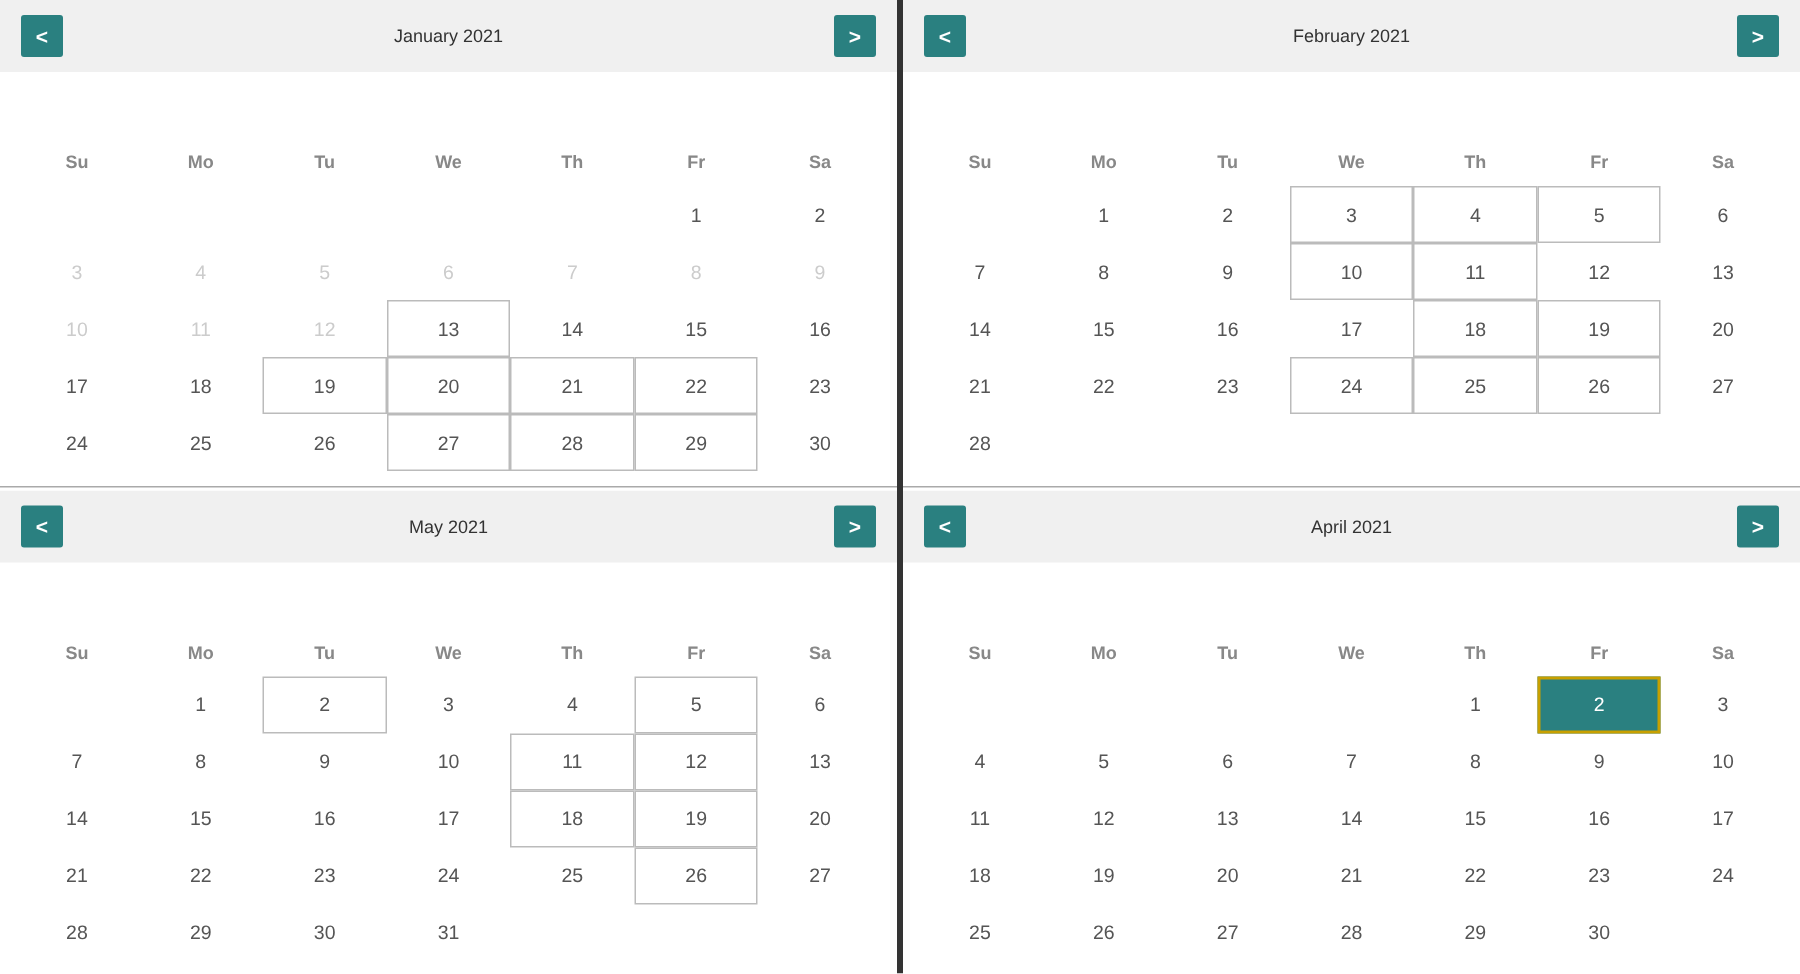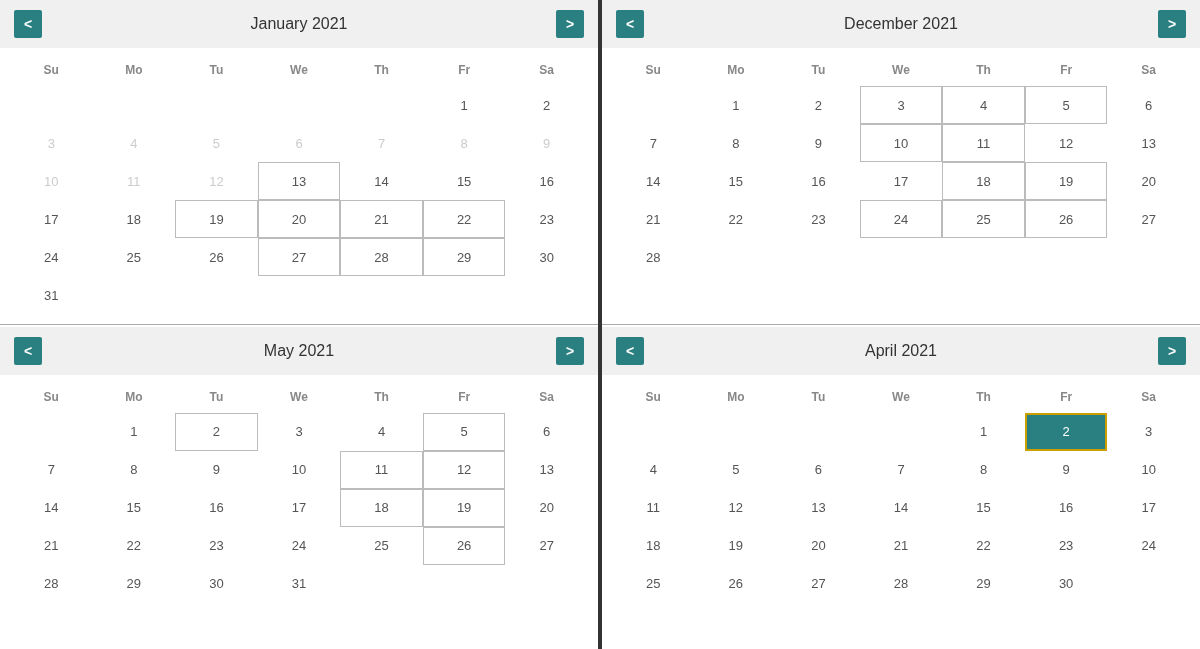--- a/index.html
+++ b/index.html
@@ -59,28 +59,29 @@
       cursor: pointer;
       font-size: 14px;
       font-weight: bold;
       display: flex;
       align-items: center;
       justify-content: center;
       border-radius: 2px;
     }
 
     .cal-title {
-      font-size: 16px;
+      font-size: 12px;
       font-weight: normal;
       color: #333;
     }
 
     .cal-grid {
       flex: 1;
       padding: 6px 10px;
+      margin-top: 38px;
     }
 
     .cal-row {
       display: grid;
       grid-template-columns: repeat(7, 1fr);
     }
 
     .cal-cell {
       display: flex;
       align-items: center;
@@ -185,21 +186,21 @@
         <div class="cal-cell empty"></div>
         <div class="cal-cell empty"></div>
         <div class="cal-cell empty"></div>
       </div>
     </div>
   </div>
 <div class="divider-v"></div>
 <div id="cal-feb" class="calendar" style="grid-column:3;grid-row:1;">
     <div class="cal-header">
       <button class="cal-nav">&lt;</button>
-      <span class="cal-title">December 2021</span>
+      <span class="cal-title">February 2021</span>
       <button class="cal-nav">&gt;</button>
     </div>
     <div class="cal-grid">
       <div class="cal-row">
         <div class="cal-cell header-cell">Su</div>
         <div class="cal-cell header-cell">Mo</div>
         <div class="cal-cell header-cell">Tu</div>
         <div class="cal-cell header-cell">We</div>
         <div class="cal-cell header-cell">Th</div>
         <div class="cal-cell header-cell">Fr</div>

